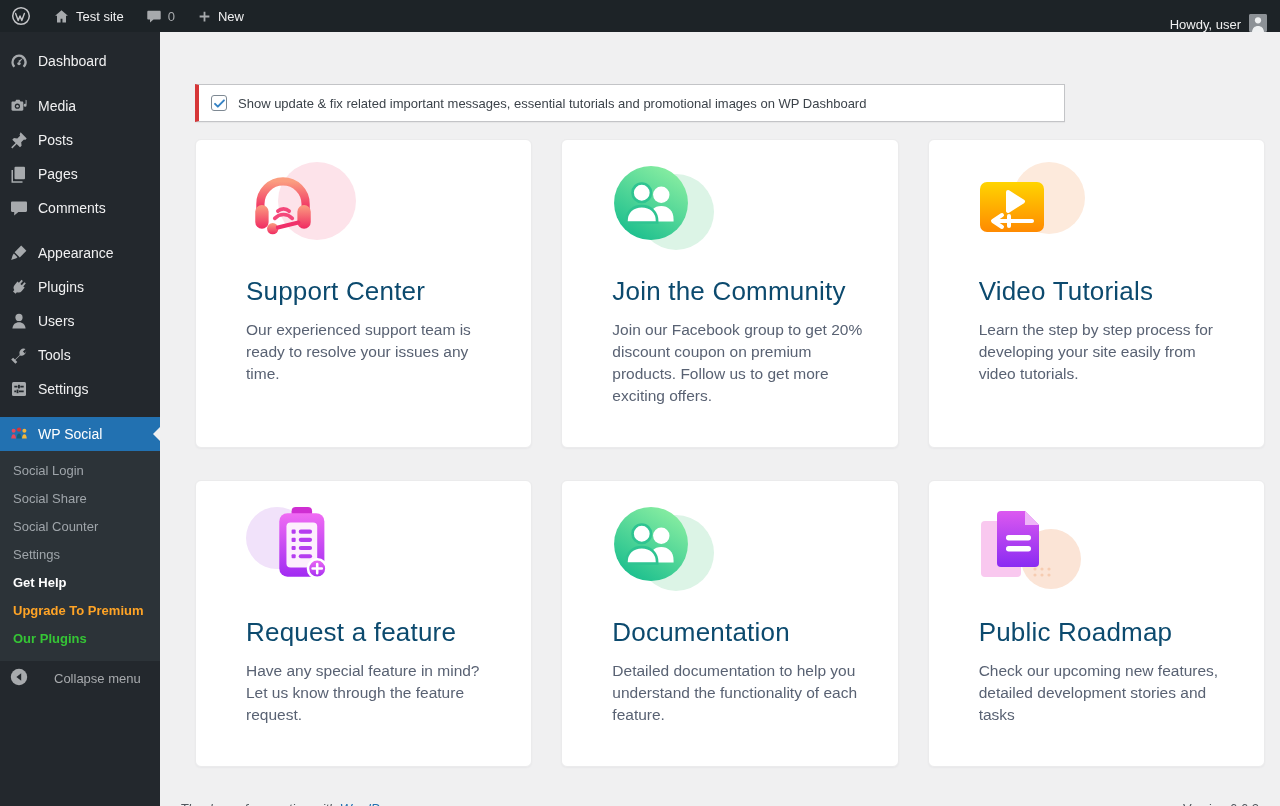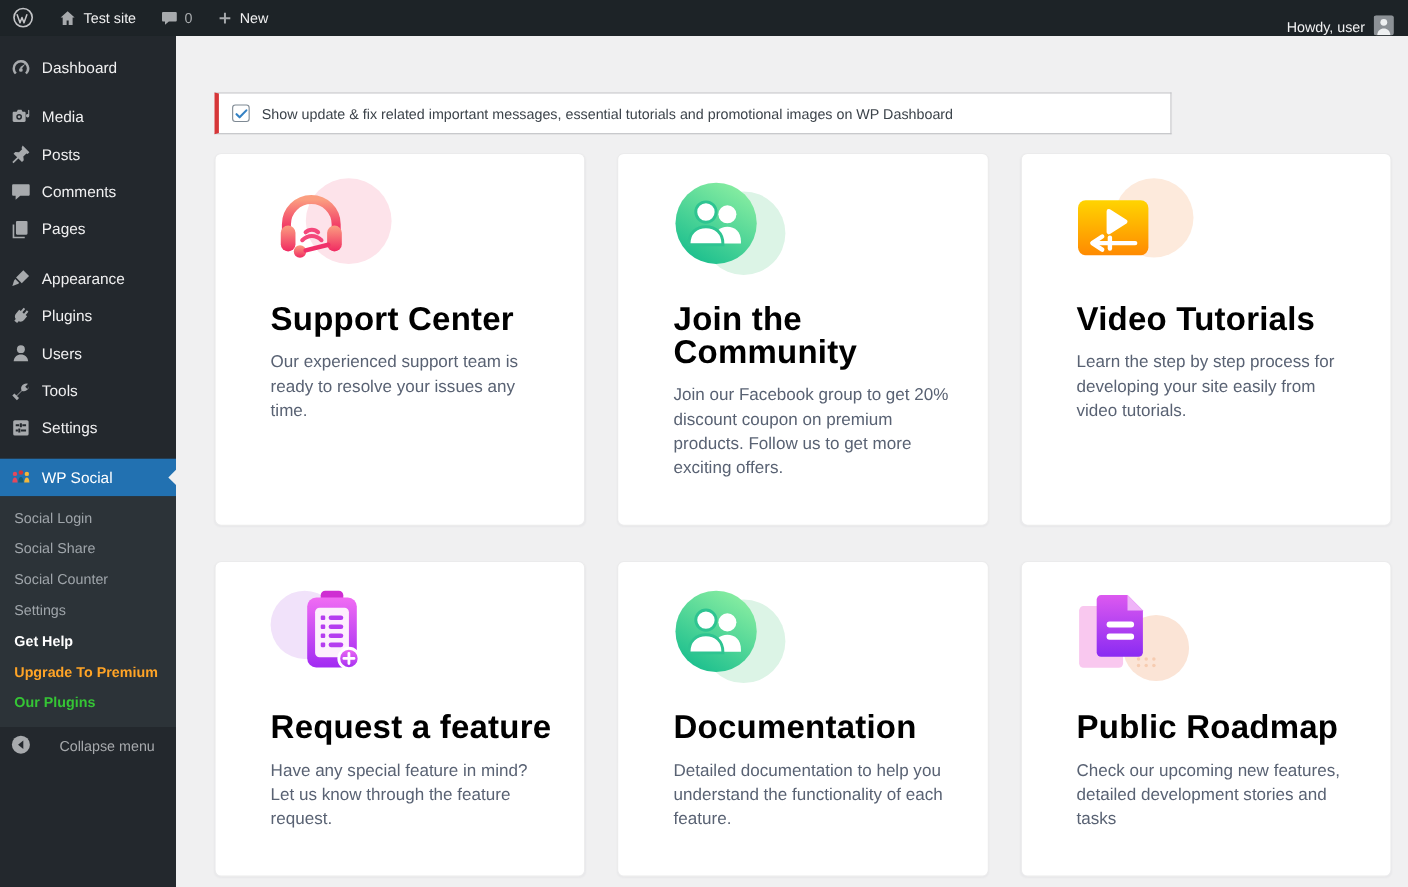--- a/index.html
+++ b/index.html
@@ -82,21 +82,21 @@
     background:#fff; border:1px solid #ebebec; border-radius:6px;
     box-shadow:0 1px 2px rgba(16,24,40,.04);
     padding:22px 30px 40px 50px; cursor:pointer;
   }
   .card.row1 { min-height:308px; }
   .card.row2 { min-height:258px; }
   .icon-wrap { position:relative; width:120px; height:90px; margin-bottom:24px; }
   .bg-circle { position:absolute; border-radius:50%; }
   .icon-wrap svg { position:absolute; z-index:2; }
   .card-title {
-    font-size:30px; line-height:30px; font-weight:bold; color:#000000;
+    font-size:26px; line-height:30px; font-weight:normal; color:#0c4a6e;
     letter-spacing:.2px;
   }
   .card-desc { margin-top:13px; font-size:15.5px; line-height:22px; color:#596273; max-width:260px; }
 
   
   .footer {
     margin:34px 6px 0 -15px;
     display:flex; justify-content:space-between; align-items:center;
     font-size:13px; color:#50575e;
   }
@@ -176,34 +176,34 @@
       <svg viewBox="0 0 20 20">
           <path d="M11.6 2.3l6.1 6.1-1.6 1.6-1.1-.5-2.8 2.8.4 3.4-1.6 1.6-3.3-3.3-4.4 4.4-1.1-1.1L6.6 13 3.3 9.7l1.6-1.6 3.4.4 2.8-2.8-.5-1.1z" fill="#a7aaad"></path>
         </svg>
     </span>
     <span>Posts</span>
   </div>
 
   <div class="menu-item">
     <span class="mi-icon">
       <svg viewBox="0 0 20 20">
-          <path d="M3.2 3.6h13.6c.7 0 1.2.5 1.2 1.2v8c0 .7-.5 1.2-1.2 1.2H9.4l-4.2 3.6V14H3.2c-.7 0-1.2-.5-1.2-1.2v-8c0-.7.5-1.2 1.2-1.2z" fill="#a7aaad"></path>
-        </svg>
-    </span>
-    <span>Comments</span>
-  </div>
-
-  <div class="menu-item">
-    <span class="mi-icon">
-      <svg viewBox="0 0 20 20">
           <rect x="5.5" y="2.8" width="10.5" height="12.5" rx="1" fill="#a7aaad"></rect>
           <path d="M4 6v11.2h9.5v1.5H2.5V6z" fill="#a7aaad"></path>
         </svg>
     </span>
     <span>Pages</span>
+  </div>
+
+  <div class="menu-item">
+    <span class="mi-icon">
+      <svg viewBox="0 0 20 20">
+          <path d="M3.2 3.6h13.6c.7 0 1.2.5 1.2 1.2v8c0 .7-.5 1.2-1.2 1.2H9.4l-4.2 3.6V14H3.2c-.7 0-1.2-.5-1.2-1.2v-8c0-.7.5-1.2 1.2-1.2z" fill="#a7aaad"></path>
+        </svg>
+    </span>
+    <span>Comments</span>
   </div>
 
   <div class="menu-sep"></div>
 
   <div class="menu-item">
     <span class="mi-icon">
       <svg viewBox="0 0 20 20">
           <path d="M12.2 2.6l5.2 5.2-6.6 6.6-5.2-5.2z" fill="#a7aaad"></path>
           <path d="M4.9 10.6c-1.6 1.6-1.4 3.2-2.7 6.3 3.1-1.3 4.7-1.1 6.3-2.7z" fill="#a7aaad"></path>
         </svg>

